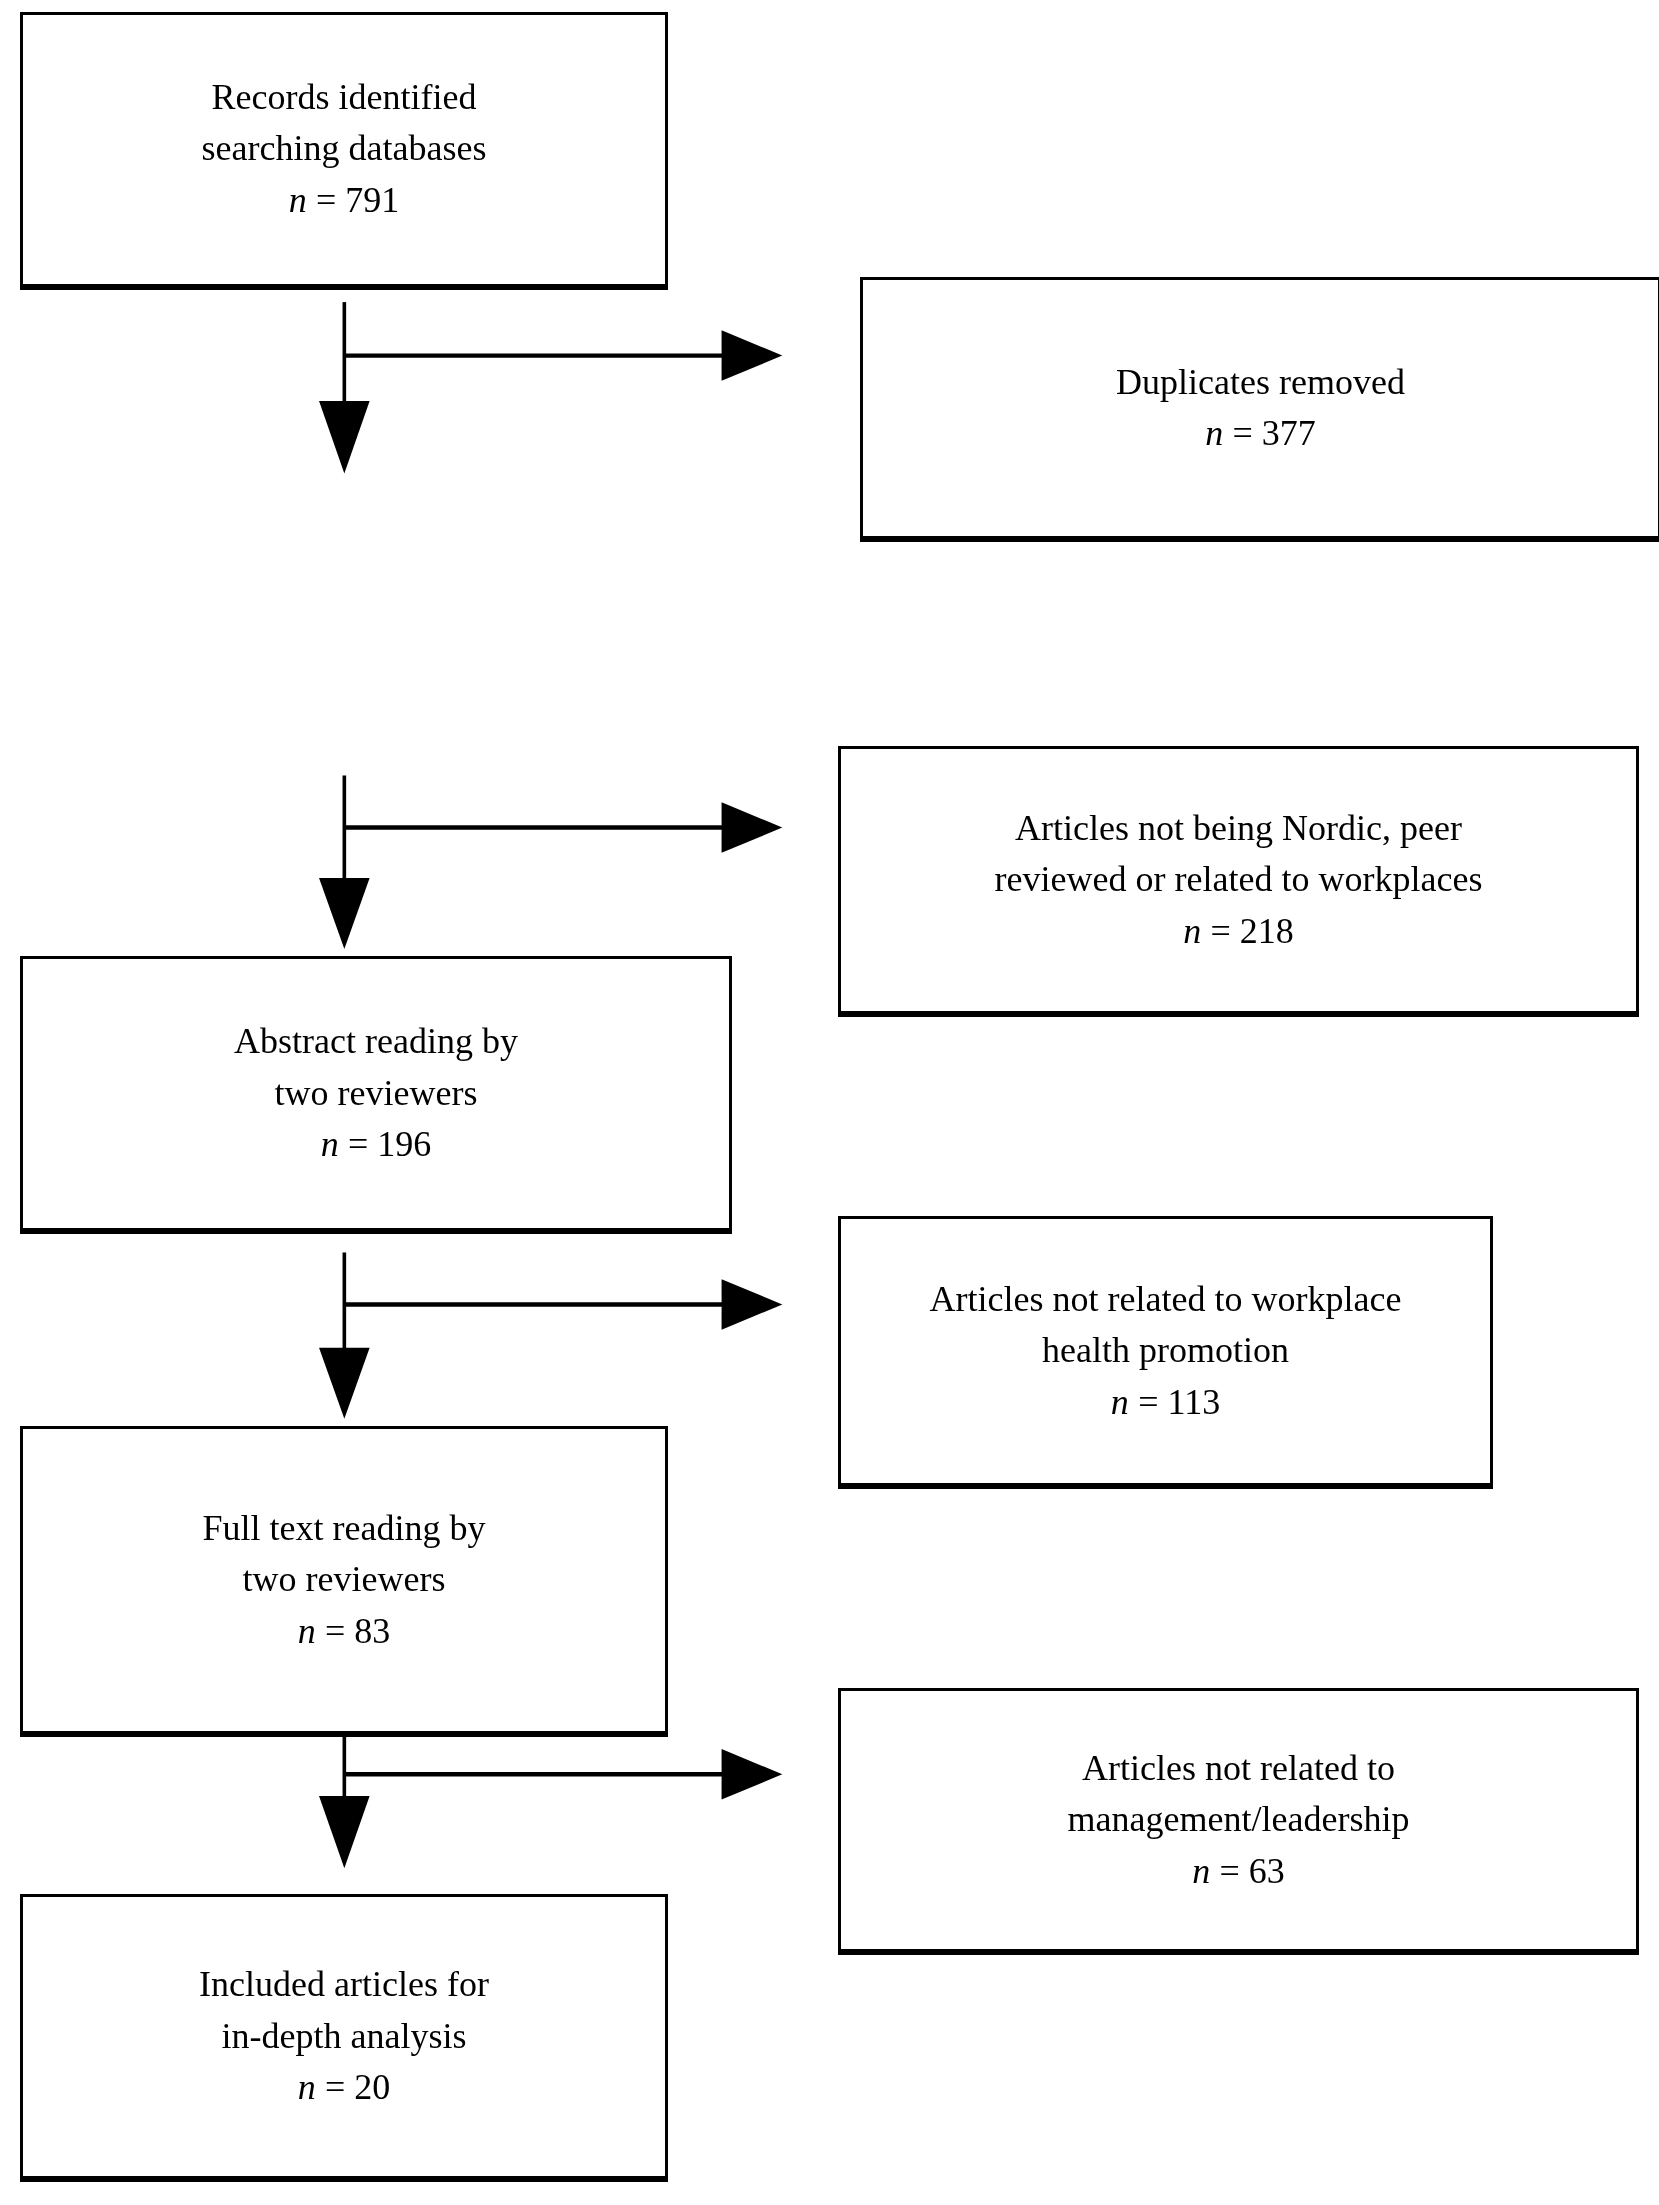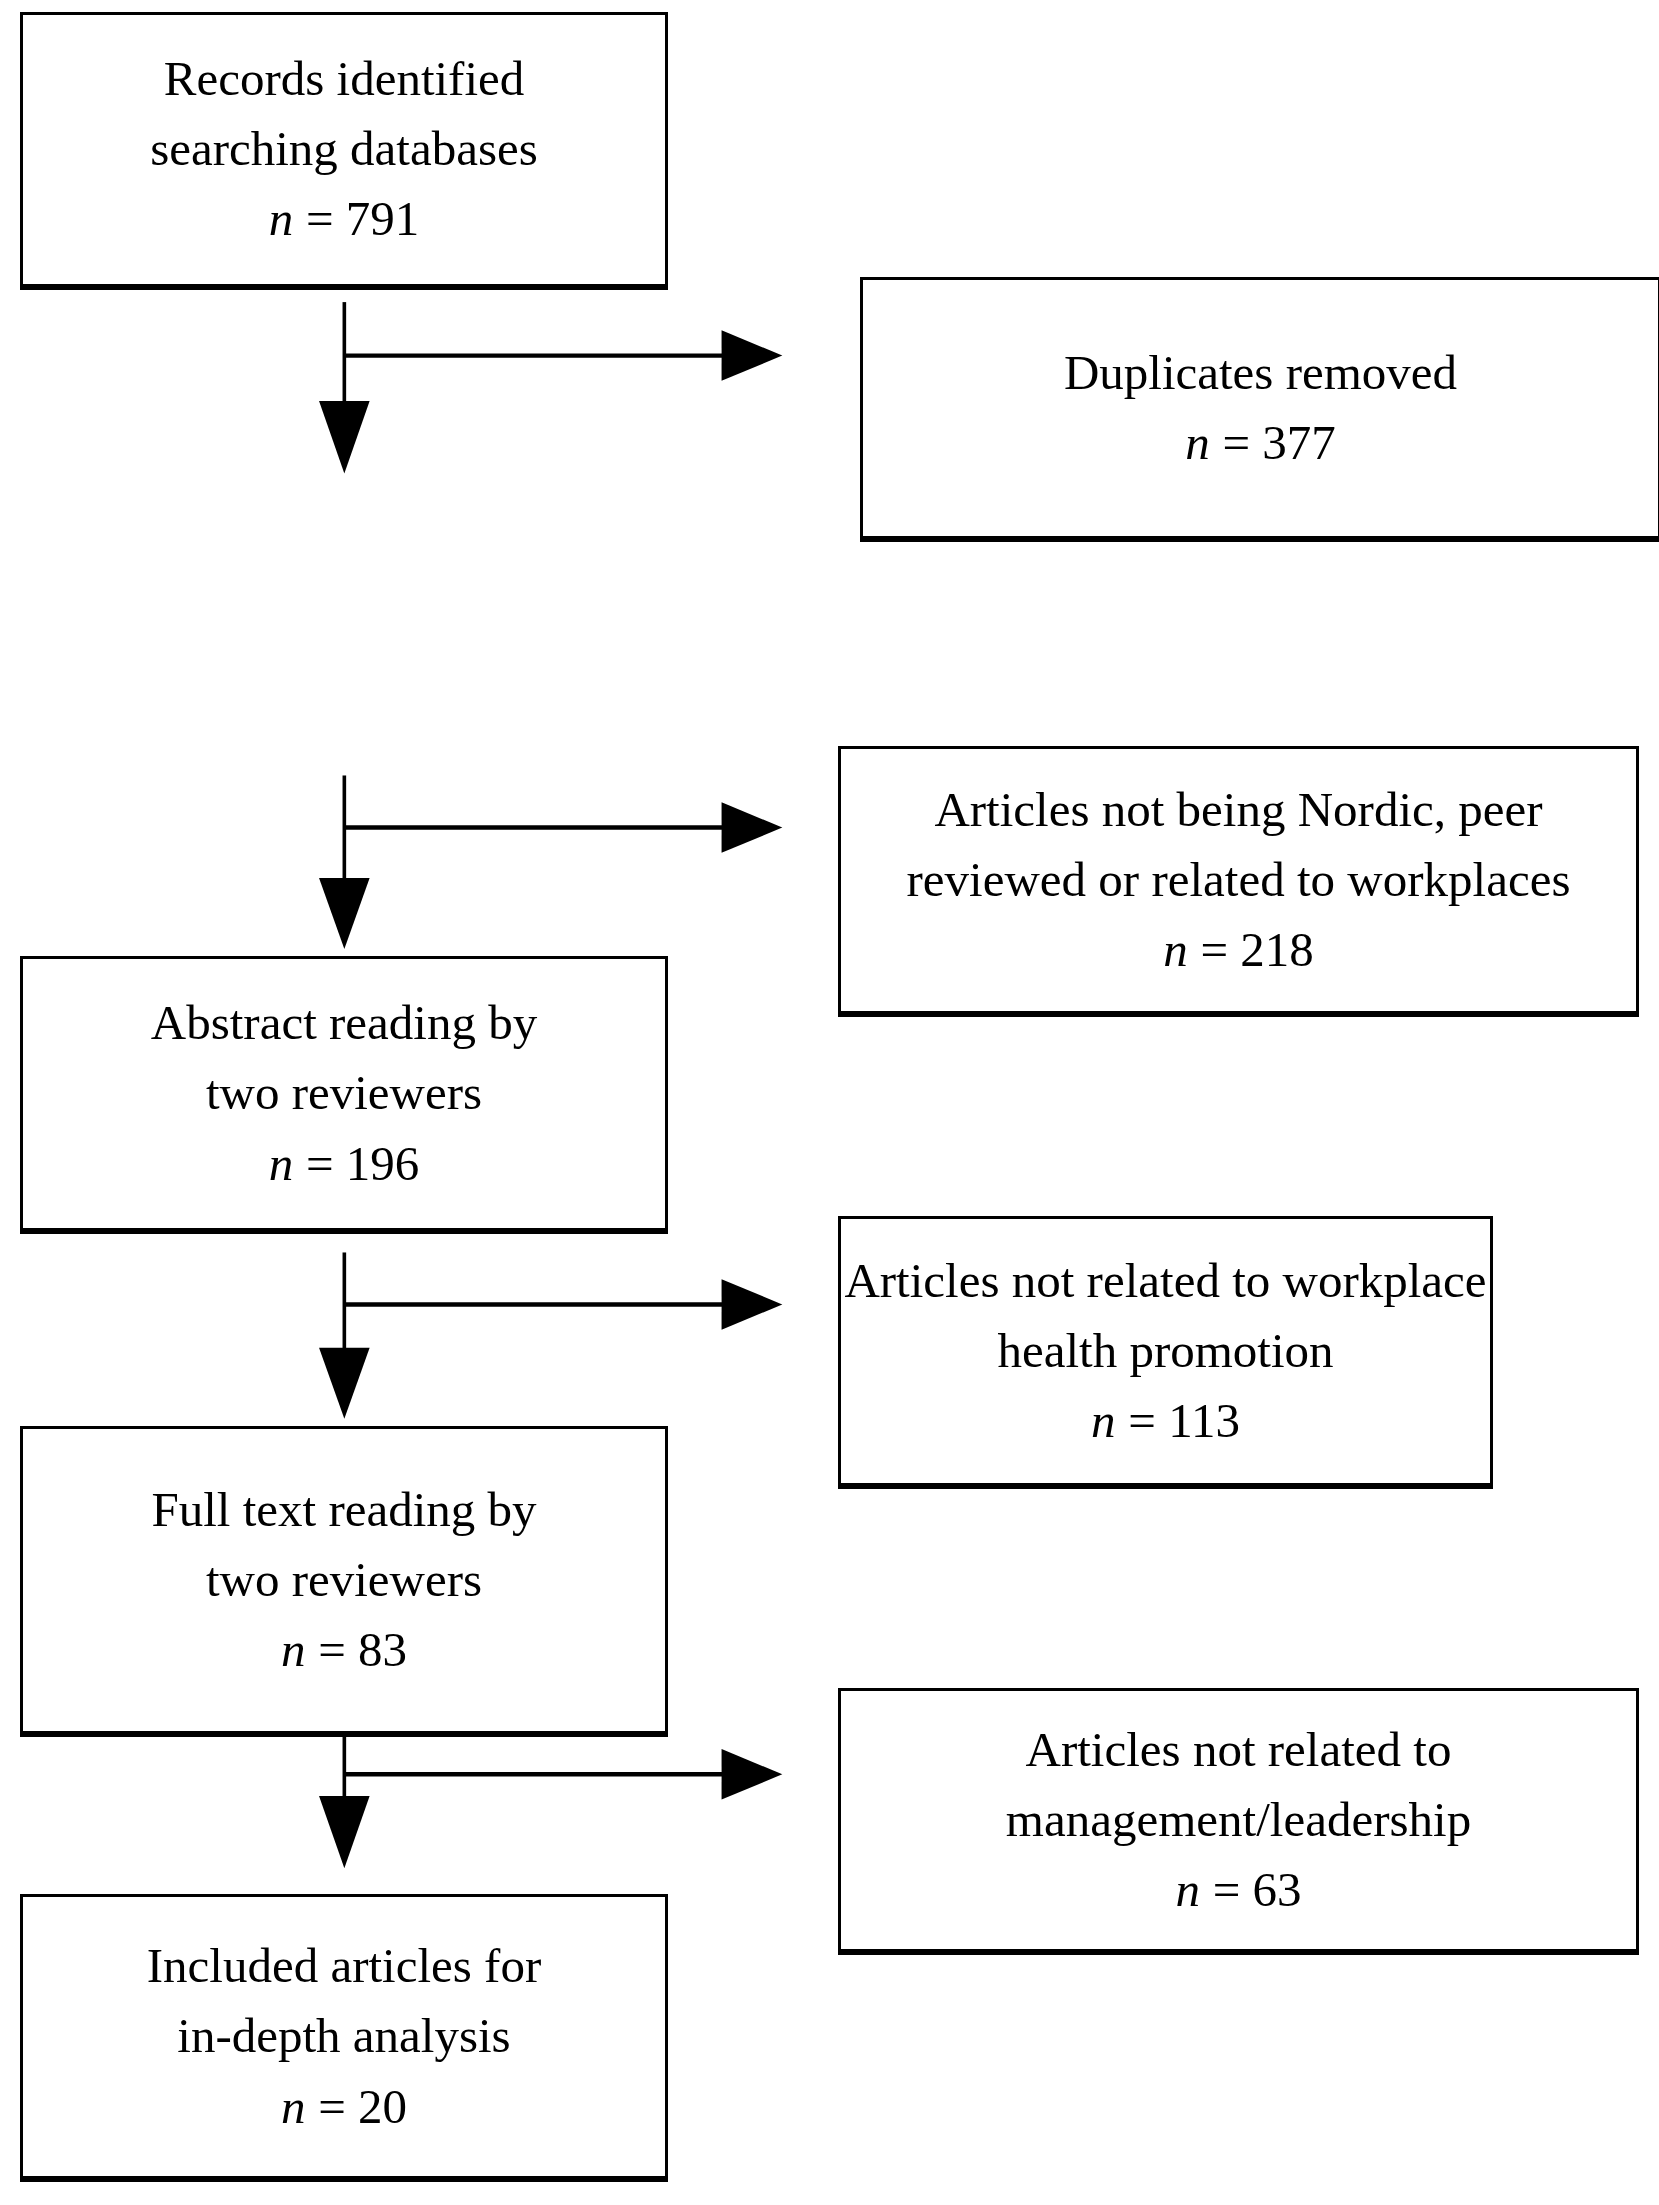--- a/index.html
+++ b/index.html
@@ -26,21 +26,21 @@
     position: absolute;
     box-sizing: border-box;
     background: #ffffff;
     border: 3.6px solid #000000;
     border-bottom-width: 6.5px;
     display: flex;
     flex-direction: column;
     align-items: center;
     justify-content: center;
     text-align: center;
-    font-size: 49px;
+    font-size: 36px;
     line-height: 1.43;
   }
   .box-label {
     white-space: pre-line;
   }
   .n-sym {
     font-style: italic;
   }
   .n-val {
     margin-left: 0.26em;
@@ -97,21 +97,21 @@
     </g>
   </svg>
 
   <div class="box" style="left:20px; top:11.6px; width:648px; height:278px">
     <div class="box-label">Records identified
 searching databases</div>
     <div class="box-n"><span class="n-sym">n</span><span class="n-val">= 791</span></div>
   </div>
 
 
-  <div class="box" style="left:20px; top:956px; width:648px; height:278px">
+  <div class="box" style="left:20px; top:956px; width:712px; height:278px">
     <div class="box-label">Abstract reading by
 two reviewers</div>
     <div class="box-n"><span class="n-sym">n</span><span class="n-val">= 196</span></div>
   </div>
 
   <div class="box" style="left:20px; top:1426px; width:648px; height:311px">
     <div class="box-label">Full text reading by
 two reviewers</div>
     <div class="box-n"><span class="n-sym">n</span><span class="n-val">= 83</span></div>
   </div>

